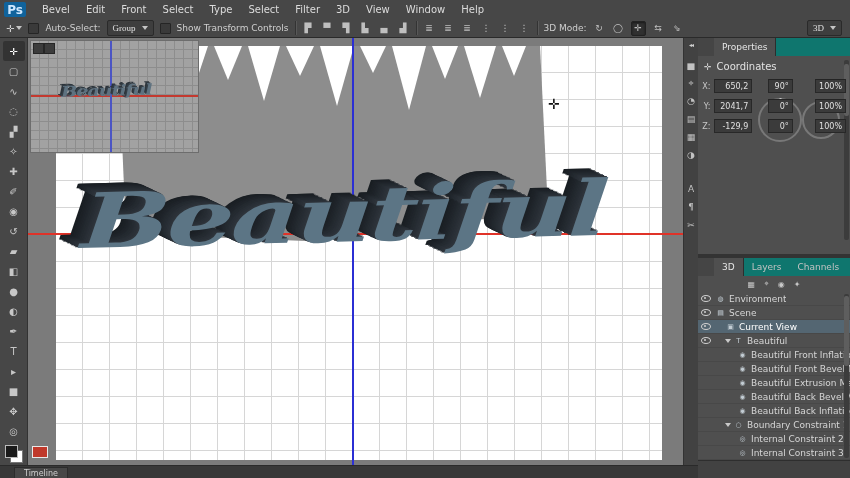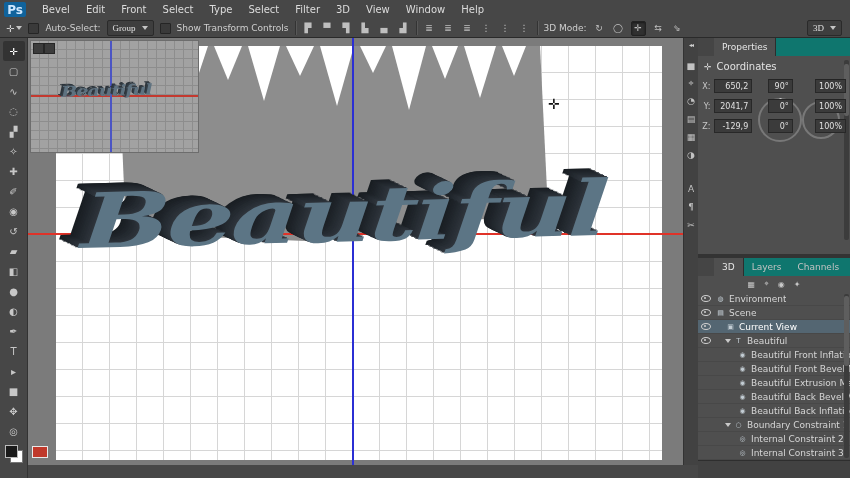--- a/index.html
+++ b/index.html
@@ -390,14 +390,17 @@
         <span class="tico">◎</span>
         <span class="tlabel">Internal Constraint 3</span>
       </div>
     </div>
     <div class="tree-scroll">
         <span class="tree-thumb"></span>
       </div>
     <div class="dock-bottom"></div>
   </div>
 
+  <div id="timelinebar" class="abs">
+    <span class="ttab">Timeline</span>
+  </div>
 
 </div>
 
 </body></html>

